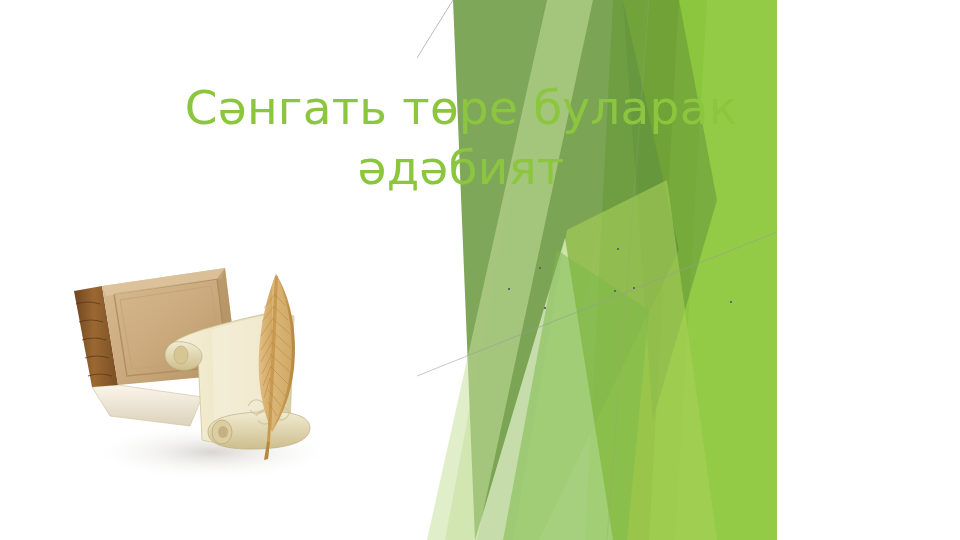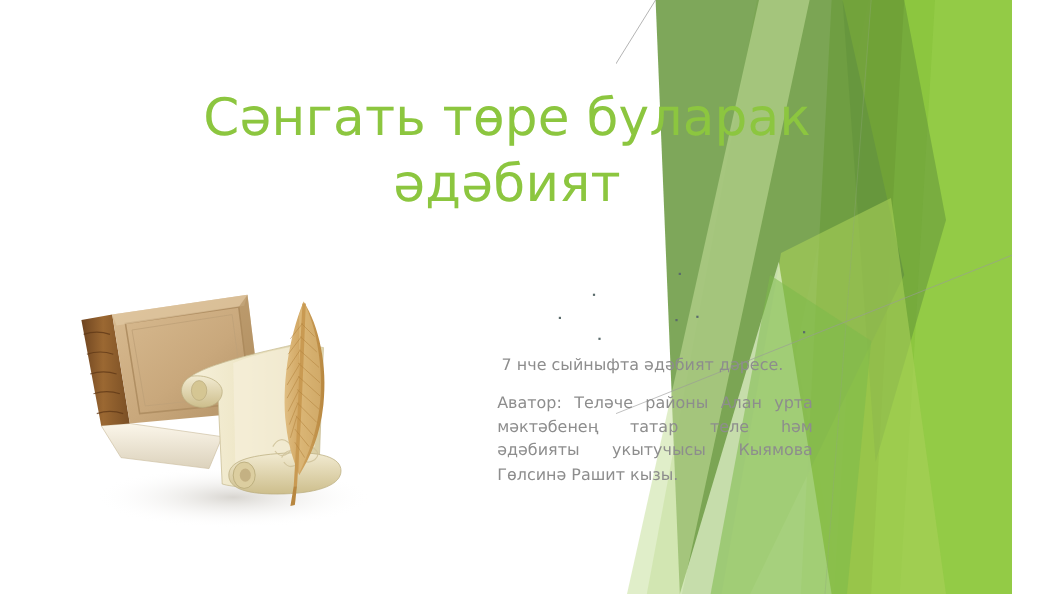--- a/index.html
+++ b/index.html
@@ -2,21 +2,21 @@
 <html><head>
 <meta charset="utf-8">
 <style>
   html, body {
     margin: 0;
     padding: 0;
     background: #ffffff;
   }
   #slide {
     position: relative;
-    width: 920px;
+    width: 777px;
     height: 540px;
     background: #ffffff;
     overflow: hidden;
     font-family: "DejaVu Sans", "Liberation Sans", sans-serif;
   }
 
   
   #decor {
     position: absolute;
     top: 0;
@@ -127,24 +127,20 @@
   <div>
     <span class="dot" style="left:617px; top:248px;"></span>
     <span class="dot" style="left:539px; top:267px;"></span>
     <span class="dot" style="left:508px; top:288px;"></span>
     <span class="dot" style="left:614px; top:290px;"></span>
     <span class="dot" style="left:633px; top:287px;"></span>
     <span class="dot" style="left:544px; top:307px;"></span>
     <span class="dot" style="left:730px; top:301px;"></span>
   </div>
 
-  <div id="body-block">
-    <p class="body-para first"> 7 нче сыйныфта әдәбият дәресе.</p>
-    <p class="body-para">Аватор: Теләче районы Алан урта мәктәбенең татар теле һәм әдәбияты укытучысы Кыямова Гөлсинә Рашит кызы.</p>
-  </div>
 
   <div id="illustration">
     <svg viewBox="0 0 300 235" aria-hidden="true">
       <defs>
         <linearGradient id="coverGrad" x1="0" y1="0" x2="1" y2="1">
           <stop offset="0%" stop-color="#D9BC92"></stop>
           <stop offset="55%" stop-color="#C9A87C"></stop>
           <stop offset="100%" stop-color="#B08F63"></stop>
         </linearGradient>
         <linearGradient id="spineGrad" x1="0" y1="0" x2="1" y2="0">

